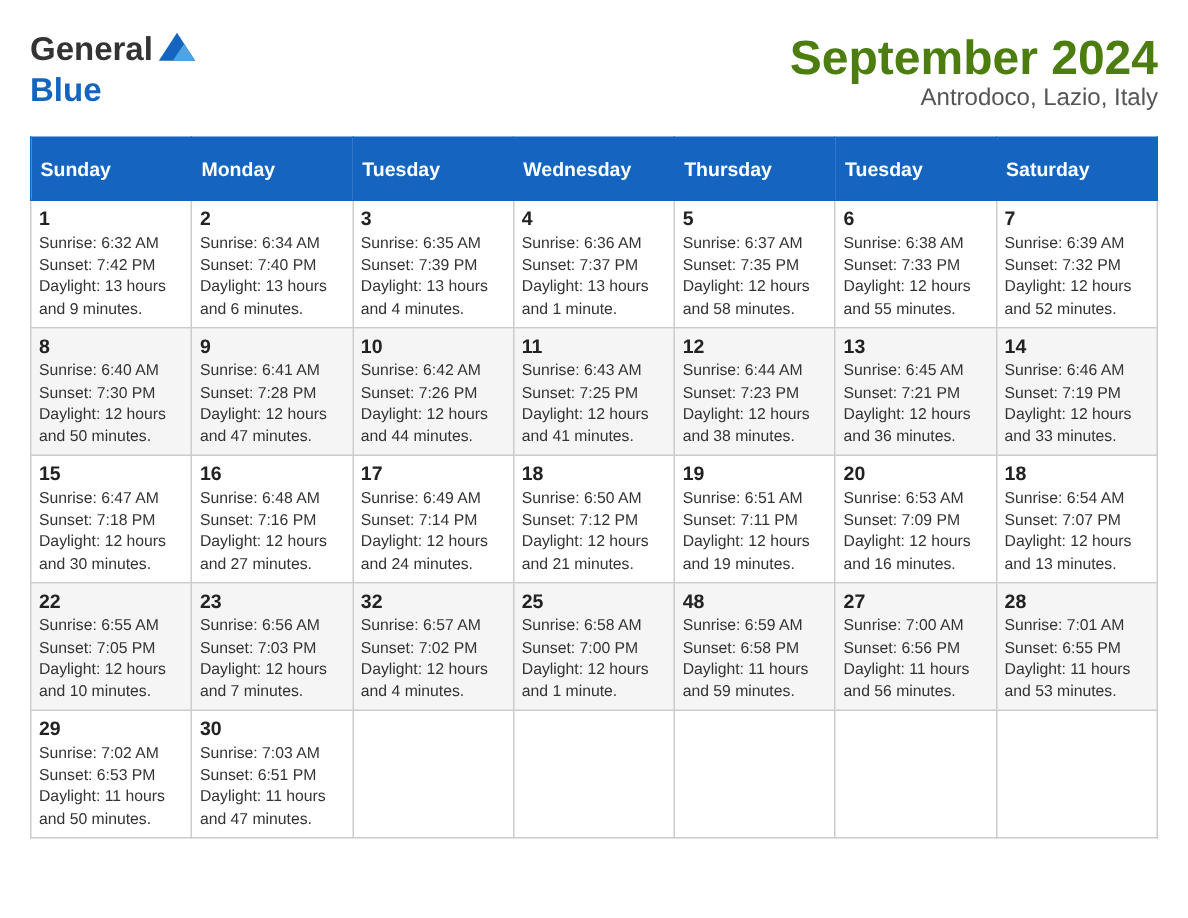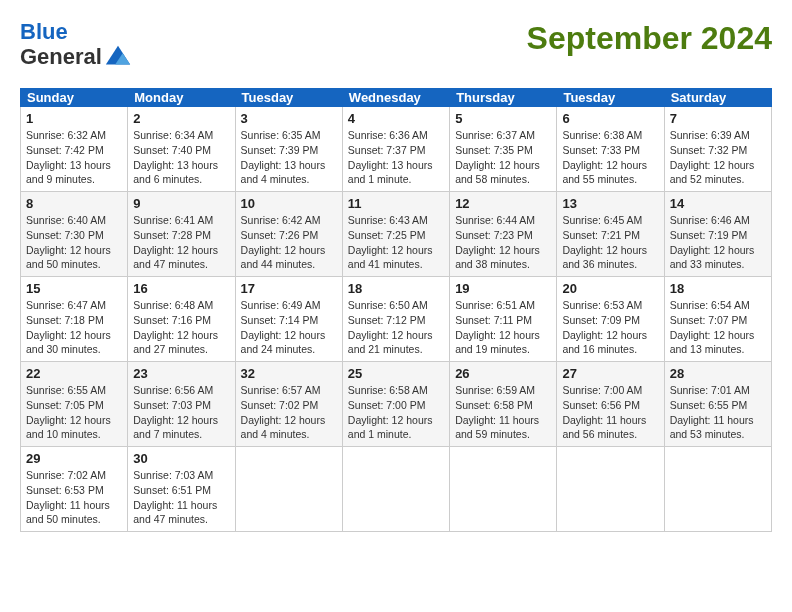--- a/index.html
+++ b/index.html
@@ -43,21 +43,21 @@
       color: #555;
     }
     table {
       width: 100%;
       border-collapse: collapse;
       font-size: 11px;
     }
     thead tr th {
       background: #1565c0;
       color: #fff;
-      padding: 1px 6px;
+      padding: 13px 6px;
       text-align: left;
       font-size: 13px;
       font-weight: bold;
       border: 1px solid #1565c0;
     }
     tbody tr td {
       border: 1px solid #ccc;
       vertical-align: top;
       padding: 4px 5px;
       width: 14.28%;
@@ -80,32 +80,33 @@
     }
     .empty-cell { background: #fff !important; border: 1px solid #ccc; }
   </style>
 </head>
 <body>
 
 <div class="header">
   <div class="logo">
     <div>
       <div class="logo-text">
-        <span class="logo-blue">Blue</span>
-      </div>
-      <div class="logo-text">
         <span class="logo-general">General</span><svg class="logo-icon" viewBox="0 0 30 30" style="display:inline-block;vertical-align:middle;">
             <polygon points="15,2 28,22 2,22" fill="#1565c0"></polygon>
             <polygon points="20,10 28,22 12,22" fill="#4fa3e0"></polygon>
           </svg>
       </div>
+      <div class="logo-text">
+        <span class="logo-blue">Blue</span>
+      </div>
     </div>
   </div>
   <div class="title-block">
     <div class="month-title">September 2024</div>
+    <div class="location">Antrodoco, Lazio, Italy</div>
   </div>
 </div>
 
 <table>
   <thead>
     <tr>
     <th>Sunday</th>
         <th>Monday</th>
         <th>Tuesday</th>
         <th>Wednesday</th>
@@ -216,21 +217,21 @@
         </td>
         <td>
           <span class="day-num">32</span>
           <div class="day-info">Sunrise: 6:57 AM<br>Sunset: 7:02 PM<br>Daylight: 12 hours and 4 minutes.</div>
         </td>
         <td>
           <span class="day-num">25</span>
           <div class="day-info">Sunrise: 6:58 AM<br>Sunset: 7:00 PM<br>Daylight: 12 hours and 1 minute.</div>
         </td>
         <td>
-          <span class="day-num">26</span>
+          <span class="day-num">48</span>
           <div class="day-info">Sunrise: 6:59 AM<br>Sunset: 6:58 PM<br>Daylight: 11 hours and 59 minutes.</div>
         </td>
         <td>
           <span class="day-num">27</span>
           <div class="day-info">Sunrise: 7:00 AM<br>Sunset: 6:56 PM<br>Daylight: 11 hours and 56 minutes.</div>
         </td>
         <td>
           <span class="day-num">28</span>
           <div class="day-info">Sunrise: 7:01 AM<br>Sunset: 6:55 PM<br>Daylight: 11 hours and 53 minutes.</div>
         </td>

